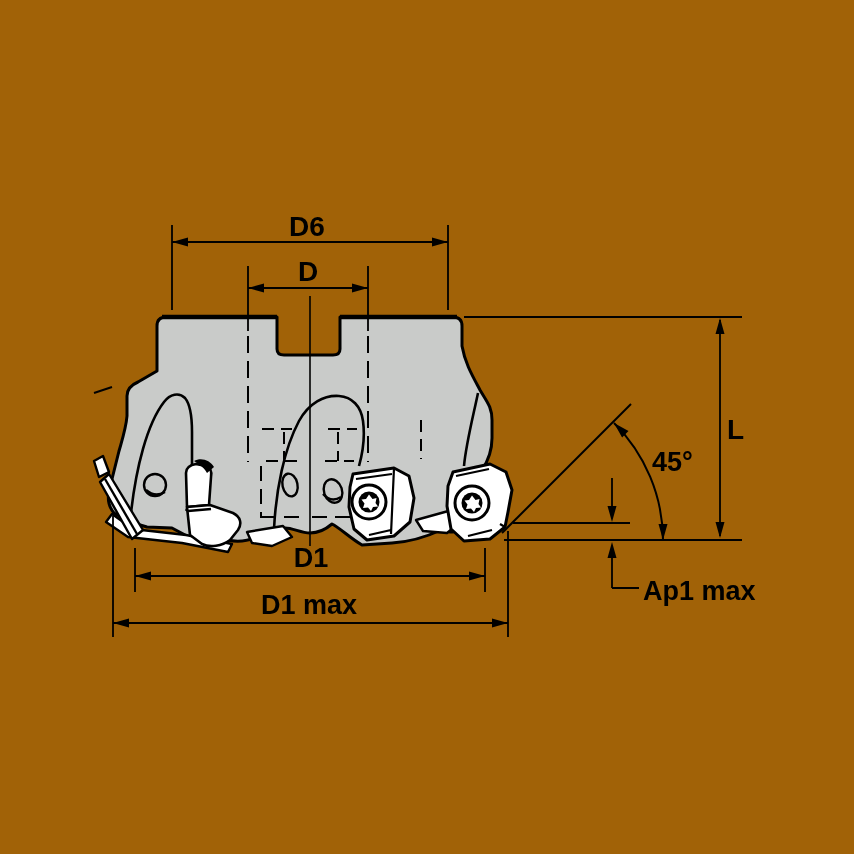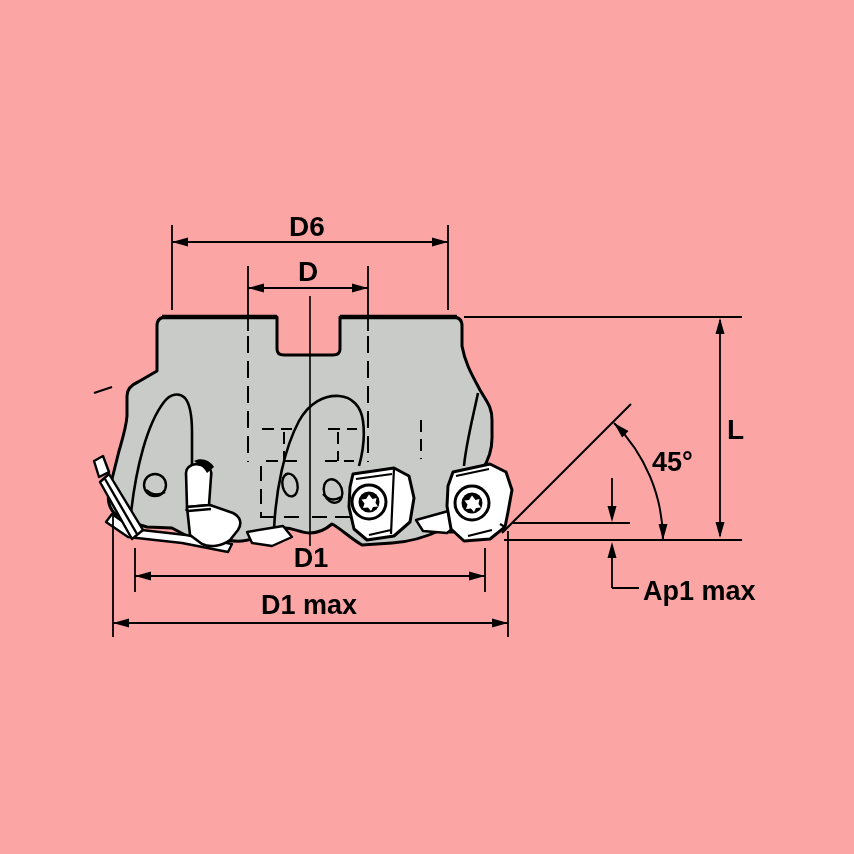--- a/index.html
+++ b/index.html
@@ -1,19 +1,19 @@
 <!DOCTYPE html>
 <html><head>
 <meta charset="utf-8">
 <style>
   html,body{margin:0;padding:0;background:#ffffff;}
   .canvas{
     position:relative;
     width:854px;height:854px;
-    background:#fca5a5;
+    background:#a16207;
     font-family:"Liberation Sans", sans-serif;
     overflow:hidden;
   }
   svg{display:block;}
   text{
     font-family:"Liberation Sans", sans-serif;
     font-weight:bold;
     fill:#000000;
   }
   .dim-text{font-size:27px;}

